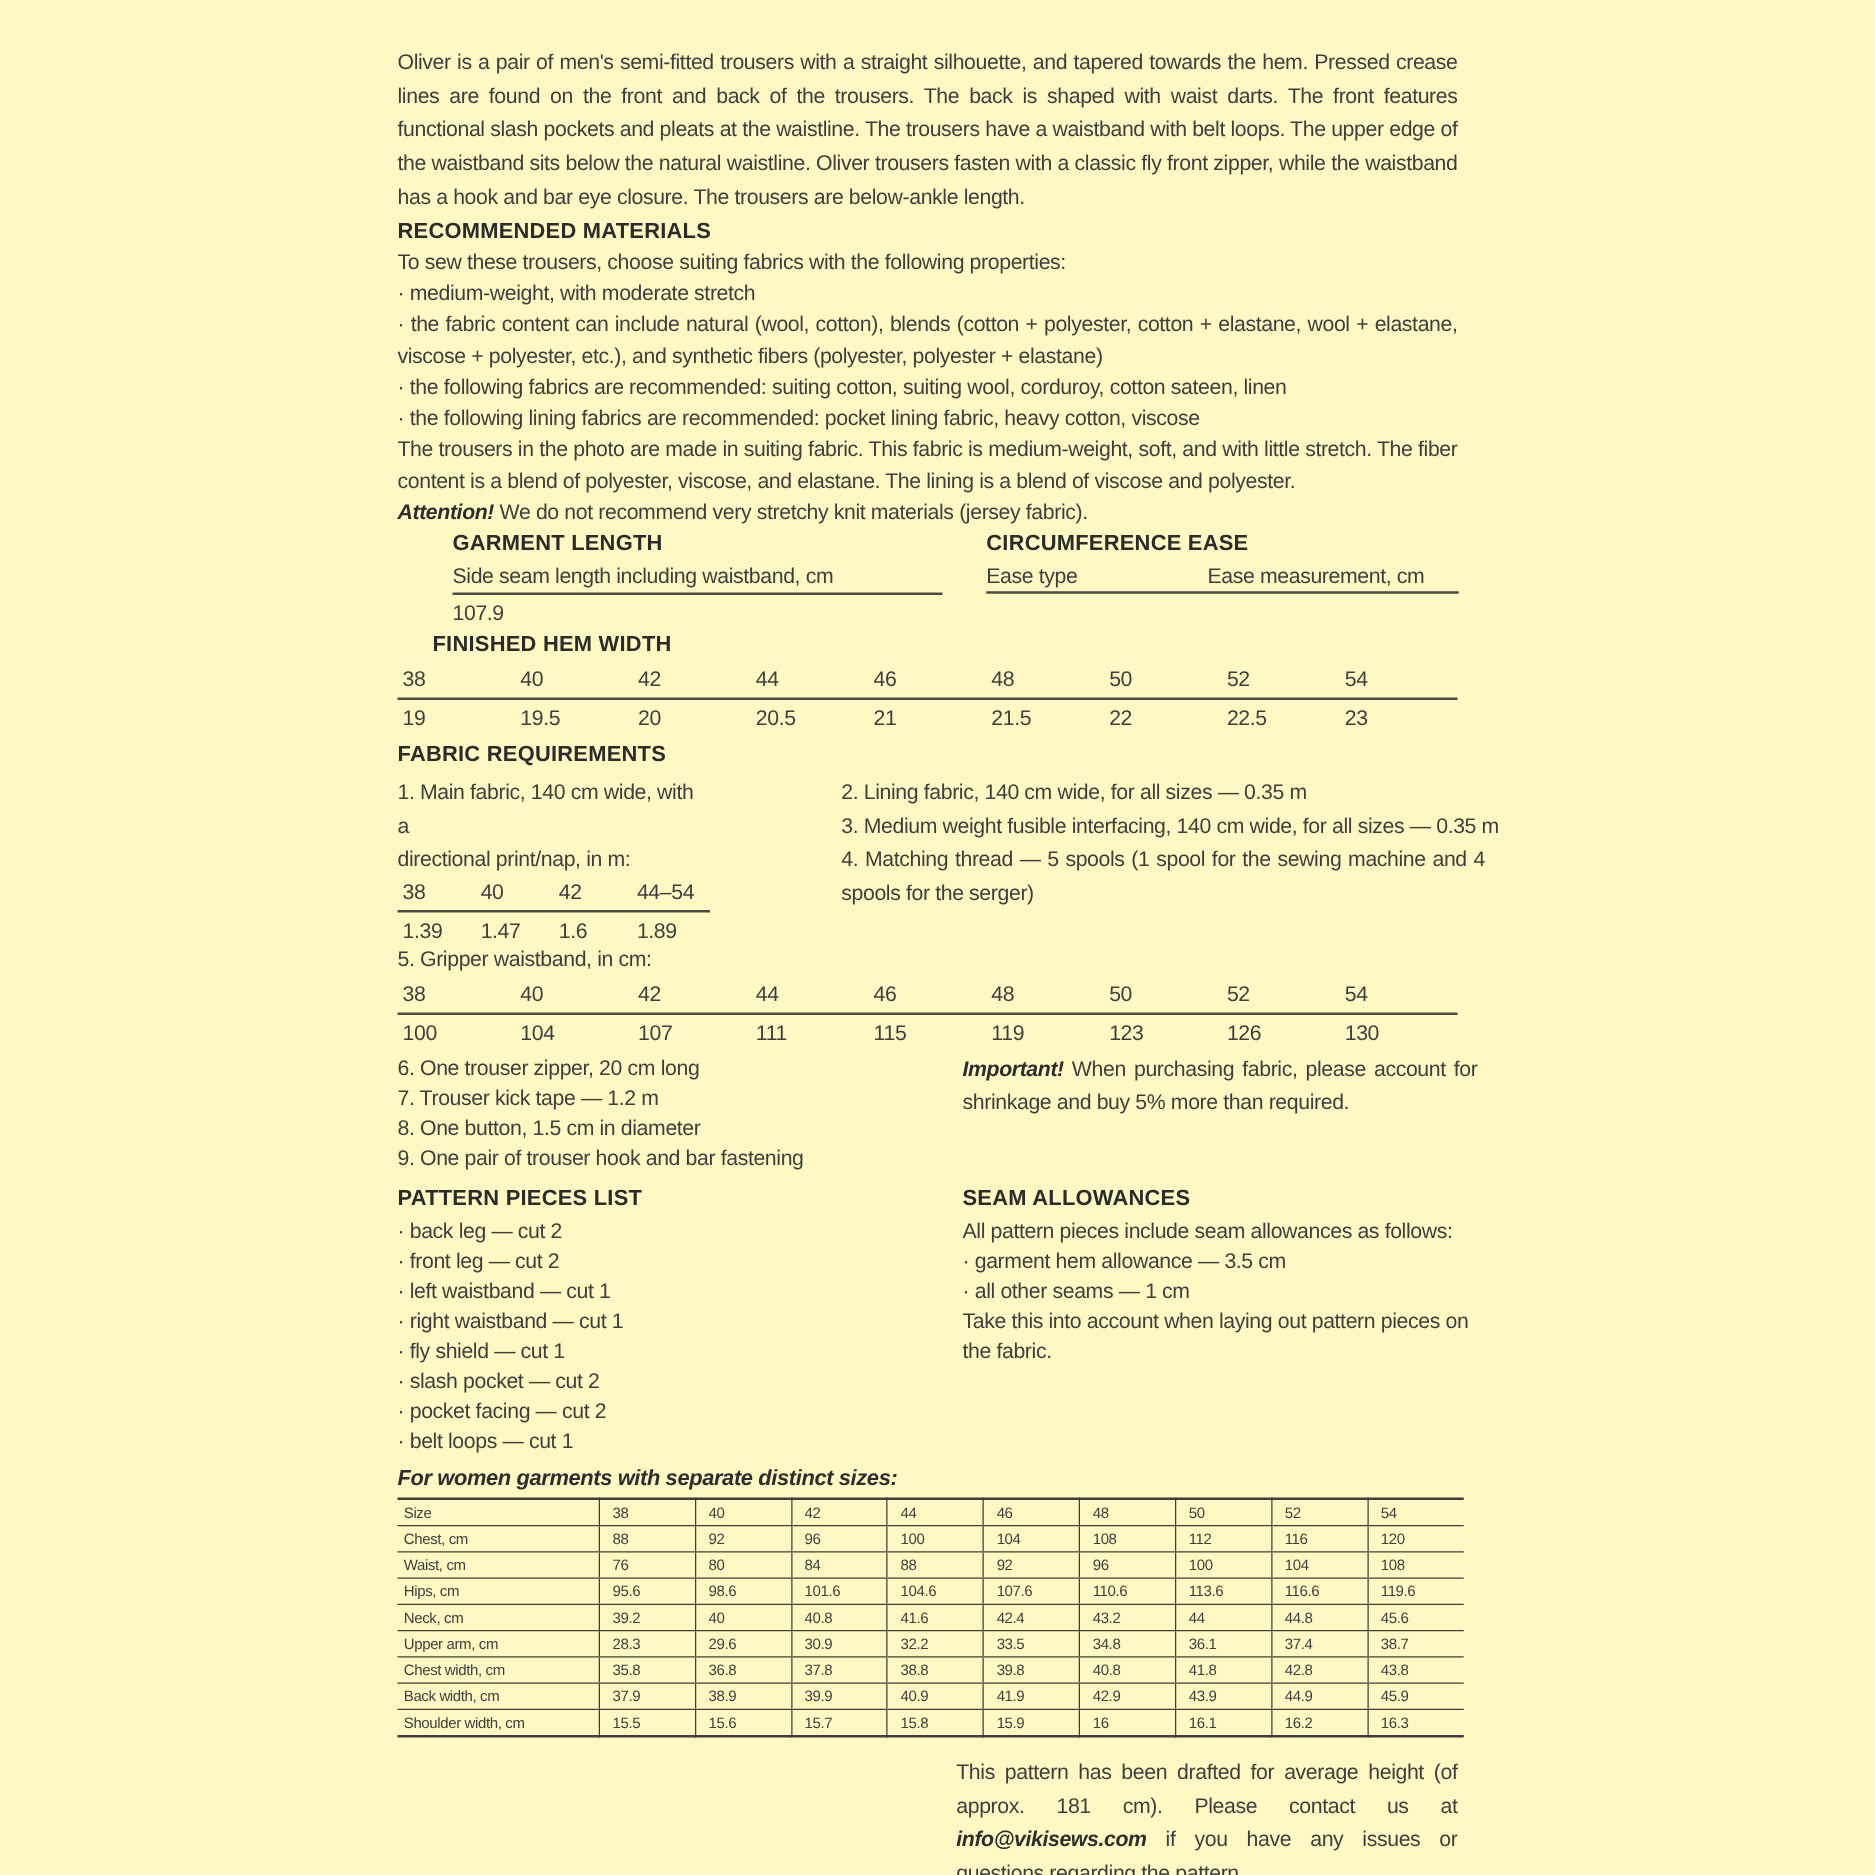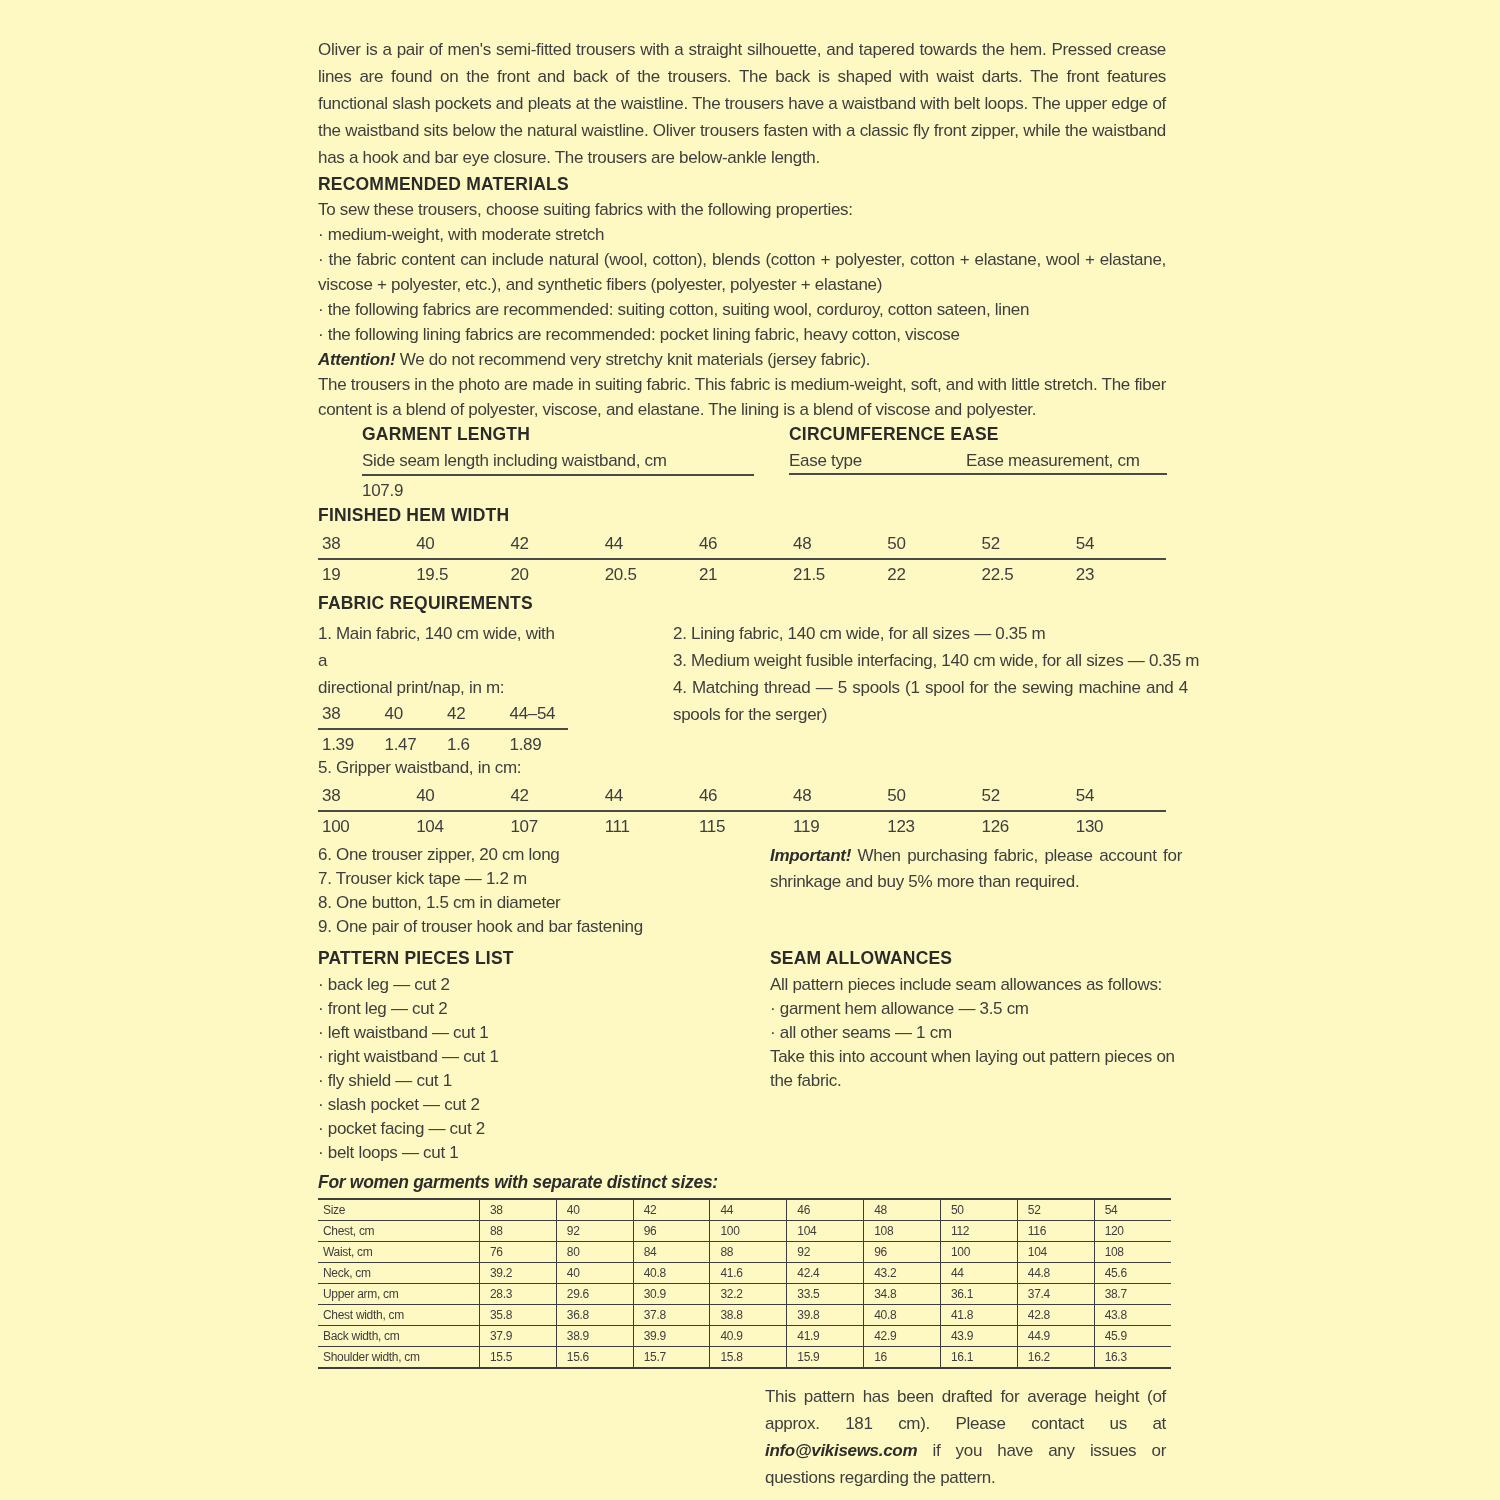--- a/index.html
+++ b/index.html
@@ -23,21 +23,21 @@
   .gl-left { width:392px; flex:none;margin-left:44px; }
   .gl-left .h, .gl-right .h { margin-bottom:4px; }
   .gl-label { line-height:20px; padding-bottom:3px; border-bottom:2px solid #4a4a4a; }
   .gl-value { padding-top:5px; line-height:20px; }
   .gl-right { margin-left:35px; width:378px; flex:none; }
   .ease-head { display:flex; line-height:20px; padding-bottom:2px; border-bottom:2px solid #4a4a4a; }
   .ease-row { display:flex; line-height:19px; padding-top:1px; }
   .ease-c1 { width:177px; flex:none; }
 
   .sec-fhw { margin-top:2px; }
-  .sec-fhw .h { margin-bottom:6px; }
+  .sec-fhw .h { margin-bottom:6px;margin-left:28px; }
   .strip { display:flex; }
   .strip .cell { flex:1; padding-left:4px; box-sizing:border-box; }
   .strip-head { padding-bottom:4px; border-bottom:2px solid #4a4a4a; line-height:20px; }
   .strip-vals { padding-top:5px; line-height:20px; }
 
   .sec-fr { margin-top:6px; }
   .sec-fr .h { margin-bottom:4px; }
   .fr-cols { display:flex; }
   .fr-left { width:250px; flex:none; }
   .fr-left .body { line-height:27px; }
@@ -82,22 +82,22 @@
     <section class="sec-rm">
       <h2 class="h">RECOMMENDED MATERIALS</h2>
       <p class="body">To sew these trousers, choose suiting fabrics with the following properties:</p>
       <div>
 
       <p class="body just">· medium-weight, with moderate stretch</p>
           <p class="body just">· the fabric content can include natural (wool, cotton), blends (cotton + polyester, cotton + elastane, wool + elastane, viscose + polyester, etc.), and synthetic fibers (polyester, polyester + elastane)</p>
           <p class="body just">· the following fabrics are recommended: suiting cotton, suiting wool, corduroy, cotton sateen, linen</p>
           <p class="body just">· the following lining fabrics are recommended: pocket lining fabric, heavy cotton, viscose</p>
         </div>
+      <p class="body just">The trousers in the photo are made in suiting fabric. This fabric is medium-weight, soft, and with little stretch. The fiber content is a blend of polyester, viscose, and elastane. The lining is a blend of viscose and polyester.</p>
       <p class="body"><span class="bi">Attention!</span><span> We do not recommend very stretchy knit materials (jersey fabric).</span></p>
-      <p class="body just">The trousers in the photo are made in suiting fabric. This fabric is medium-weight, soft, and with little stretch. The fiber content is a blend of polyester, viscose, and elastane. The lining is a blend of viscose and polyester.</p>
     </section>
 
     <div class="gl-row">
       <section class="gl-left">
         <h2 class="h">GARMENT LENGTH</h2>
         <div class="gl-label">Side seam length including waistband, cm</div>
         <div class="gl-value">107.9</div>
       </section>
       <section class="gl-right">
         <h2 class="h">CIRCUMFERENCE EASE</h2>
@@ -272,20 +272,32 @@
           <td>80</td>
           <td>84</td>
           <td>88</td>
           <td>92</td>
           <td>96</td>
           <td>100</td>
           <td>104</td>
           <td>108</td>
         </tr>
           <tr>
+          <td>Hips, cm</td>
+          <td>95.6</td>
+          <td>98.6</td>
+          <td>101.6</td>
+          <td>104.6</td>
+          <td>107.6</td>
+          <td>110.6</td>
+          <td>113.6</td>
+          <td>116.6</td>
+          <td>119.6</td>
+        </tr>
+          <tr>
           <td>Neck, cm</td>
           <td>39.2</td>
           <td>40</td>
           <td>40.8</td>
           <td>41.6</td>
           <td>42.4</td>
           <td>43.2</td>
           <td>44</td>
           <td>44.8</td>
           <td>45.6</td>

